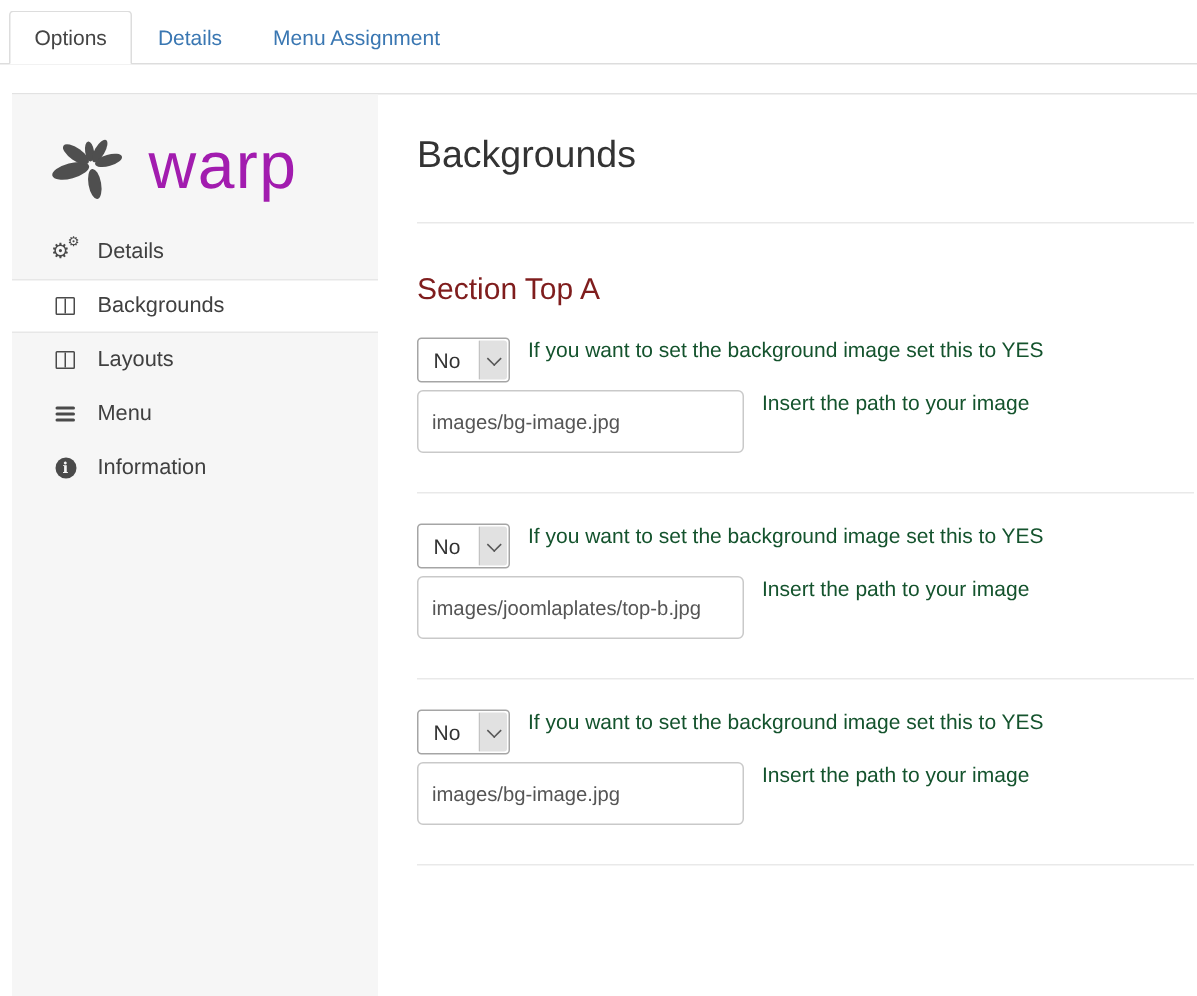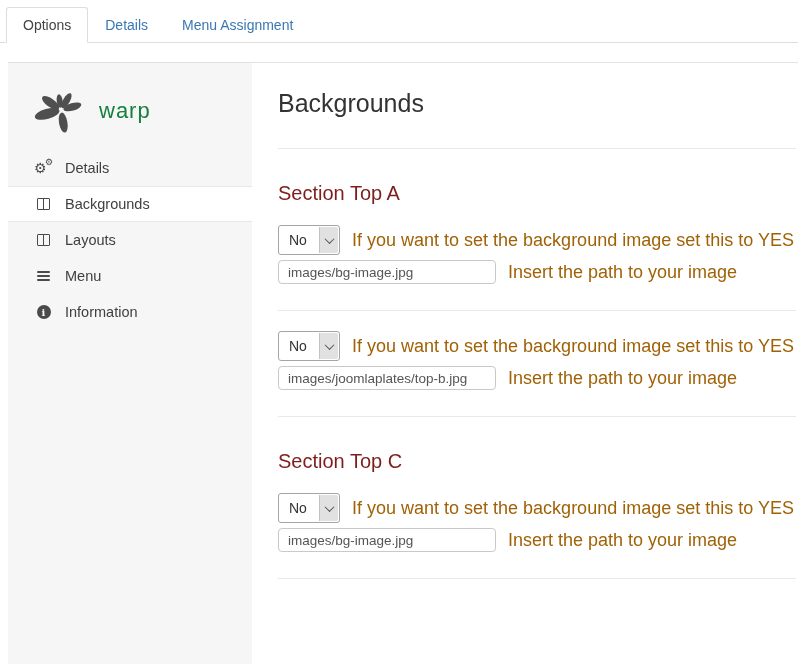--- a/index.html
+++ b/index.html
@@ -14,21 +14,21 @@
          border-radius:3px 3px 0 0; background:transparent; }
   .tab.active { background:#fff; color:#444; border-color:#ddd #ddd #fff; }
 
   
   .panel { margin:19px 0 0 8px; width:790px; height:602px; display:flex;
            border-top:1px solid #e2e2e2; }
 
   
   .sidebar { width:244px; flex:none; background:#f6f6f6; }
   .logo { padding:23px 0 0 26px; display:flex; align-items:center; gap:11px; }
-  .logo-text { font-size:22px; color:#15803d; letter-spacing:1px; }
+  .logo-text { font-size:44px; color:#a21caf; letter-spacing:1px; }
   .nav { margin-top:14px; }
   .nav-item { height:36px; display:flex; align-items:center; gap:13px;
               padding-left:27px; font-size:14.5px; color:#404040; cursor:pointer; }
   .nav-item.active { background:#fff; border-top:1px solid #e7e7e7;
                      border-bottom:1px solid #e7e7e7; }
   .icon-box { width:17px; display:flex; justify-content:center; align-items:center;
               color:#4a4a4a; flex:none; }
   .cogs { position:relative; width:17px; height:16px; }
   .gear-big { position:absolute; left:-1px; top:0; font-size:14px; line-height:16px;
               font-family:"DejaVu Sans", sans-serif; }
@@ -49,37 +49,37 @@
              font-family:"DejaVu Serif", serif; }
 
   
   .main { flex:1; padding-left:26px; padding-right:2px; }
   .page-title { margin-top:26px; font-size:25px; line-height:29px;
                 font-weight:400; color:#333; }
   .main-divider { border:none; border-top:1px solid #e9e9e9; margin:30px 0 0; }
   .section-title { margin-top:32px; font-size:20px; line-height:24px;
                    font-weight:400; color:#7f1d1d; }
   .section-divider { border:none; border-top:1px solid #e9e9e9; margin:26px 0 4px; }
-  .control-row { display:flex; align-items:center; gap:12px; }
+  .control-row { display:flex; gap:12px; }
   .select-row { margin-top:20px; }
   .input-row { margin-top:5px; }
-  .help-text { font-size:18px; color:#a16207; }
+  .help-text { font-size:14px; color:#14532d; }
 
   .fake-select { width:62px; height:30px; border:1px solid #a5a5a5; border-radius:3px;
                  background:#fff; display:flex; align-items:center; cursor:default;
                  flex:none; }
   .select-value { padding-left:10px; font-size:14px; color:#333; }
   .select-arrow { margin-left:auto; width:19px; height:26px; margin-right:1px;
                   background:#e1e1e1; border-left:1px solid #c3c3c3;
                   border-radius:0 2px 2px 0; display:flex; align-items:center;
                   justify-content:center; }
   .chev { width:7px; height:7px; border-right:1.5px solid #555;
           border-bottom:1.5px solid #555; transform:rotate(45deg) translate(-1px,-1px); }
 
-  .path-input { width:218px; height:24px; border:1px solid #c9c9c9; border-radius:4px;
+  .path-input { width:218px; height:42px; border:1px solid #c9c9c9; border-radius:4px;
                 padding:0 9px; font-size:13.5px; color:#555; flex:none;
                 font-family:"Liberation Sans", sans-serif; outline:none; }
 </style>
 </head>
 <body>
 
 <div class="tabbar">
   <a class="tab active">Options</a>
   <a class="tab">Details</a>
   <a class="tab">Menu Assignment</a>
@@ -185,21 +185,20 @@
         <span class="help-text">If you want to set the background image set this to YES</span>
       </div>
       <div class="control-row input-row">
         <input class="path-input" type="text" value="images/joomlaplates/top-b.jpg" style="">
         <span class="help-text">Insert the path to your image</span>
       </div>
     </section>
     <hr class="section-divider">
 
     <section>
-      <h2 class="section-title">Section Top C</h2>
       <div class="control-row select-row">
         <div class="fake-select">
           <span class="select-value">No</span>
           <span class="select-arrow">
               <span class="chev"></span>
             </span>
         </div>
         <span class="help-text">If you want to set the background image set this to YES</span>
       </div>
       <div class="control-row input-row">

